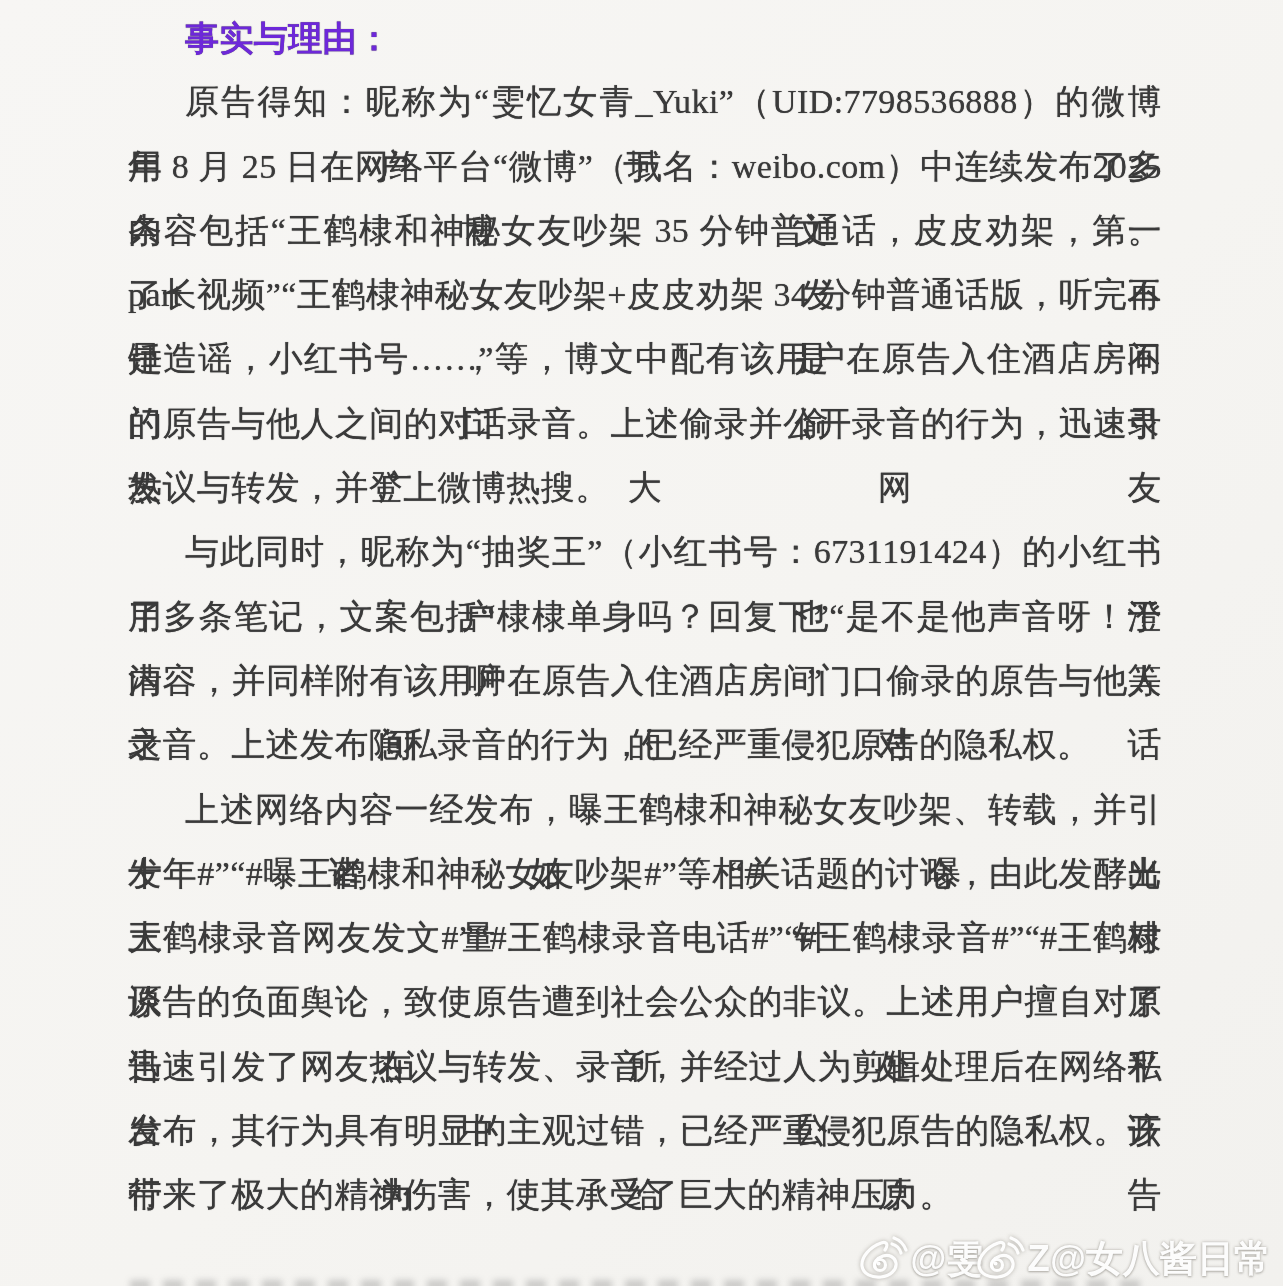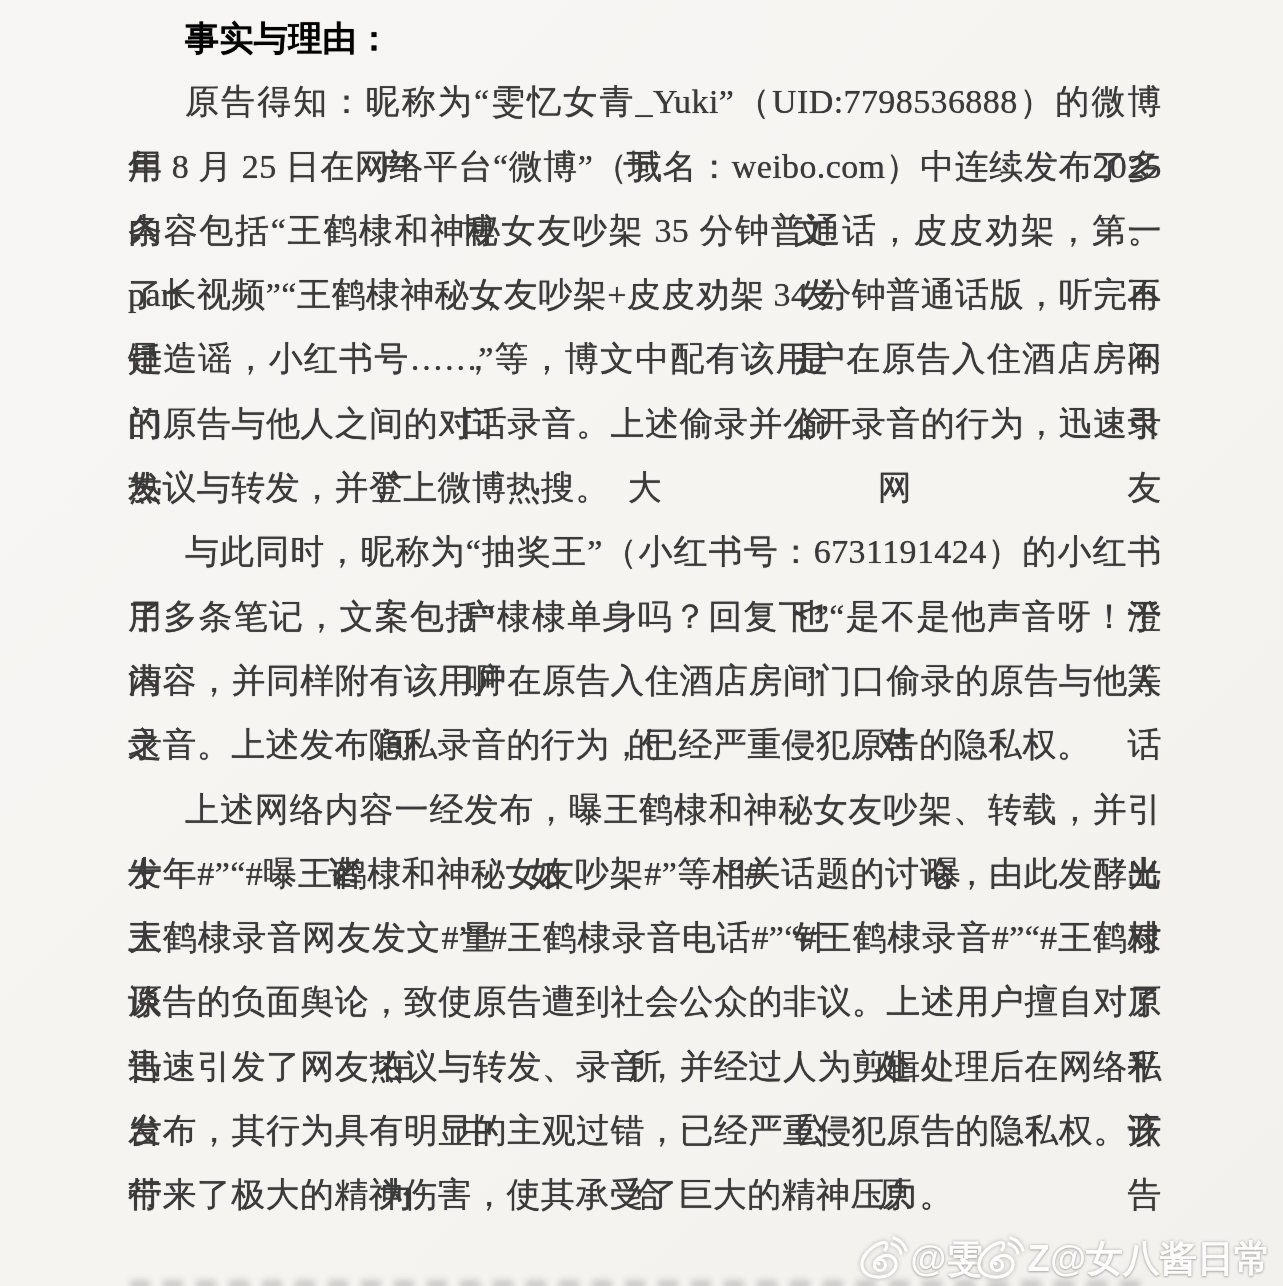--- a/index.html
+++ b/index.html
@@ -31,21 +31,21 @@
     text-shadow: 0 0 0.8px rgba(45,45,45,0.85);
     white-space: normal;
   }
   .line.first { text-indent: 57px; font-family: Liberation Serif, serif; }
   .line.last  { text-align-last: left; }
   .line.heading {
     text-align-last: left;
     text-indent: 57px;
     font-family: "Liberation Sans", "DejaVu Sans", sans-serif;
     font-weight: 700;
-    color: #000000;
+    color: #6d28d9;
   }
 
   
   .cutoff {
     position: absolute;
     left: 130px;
     bottom: -4px;
     width: 1010px;
     height: 10px;
     background: repeating-linear-gradient(90deg,

